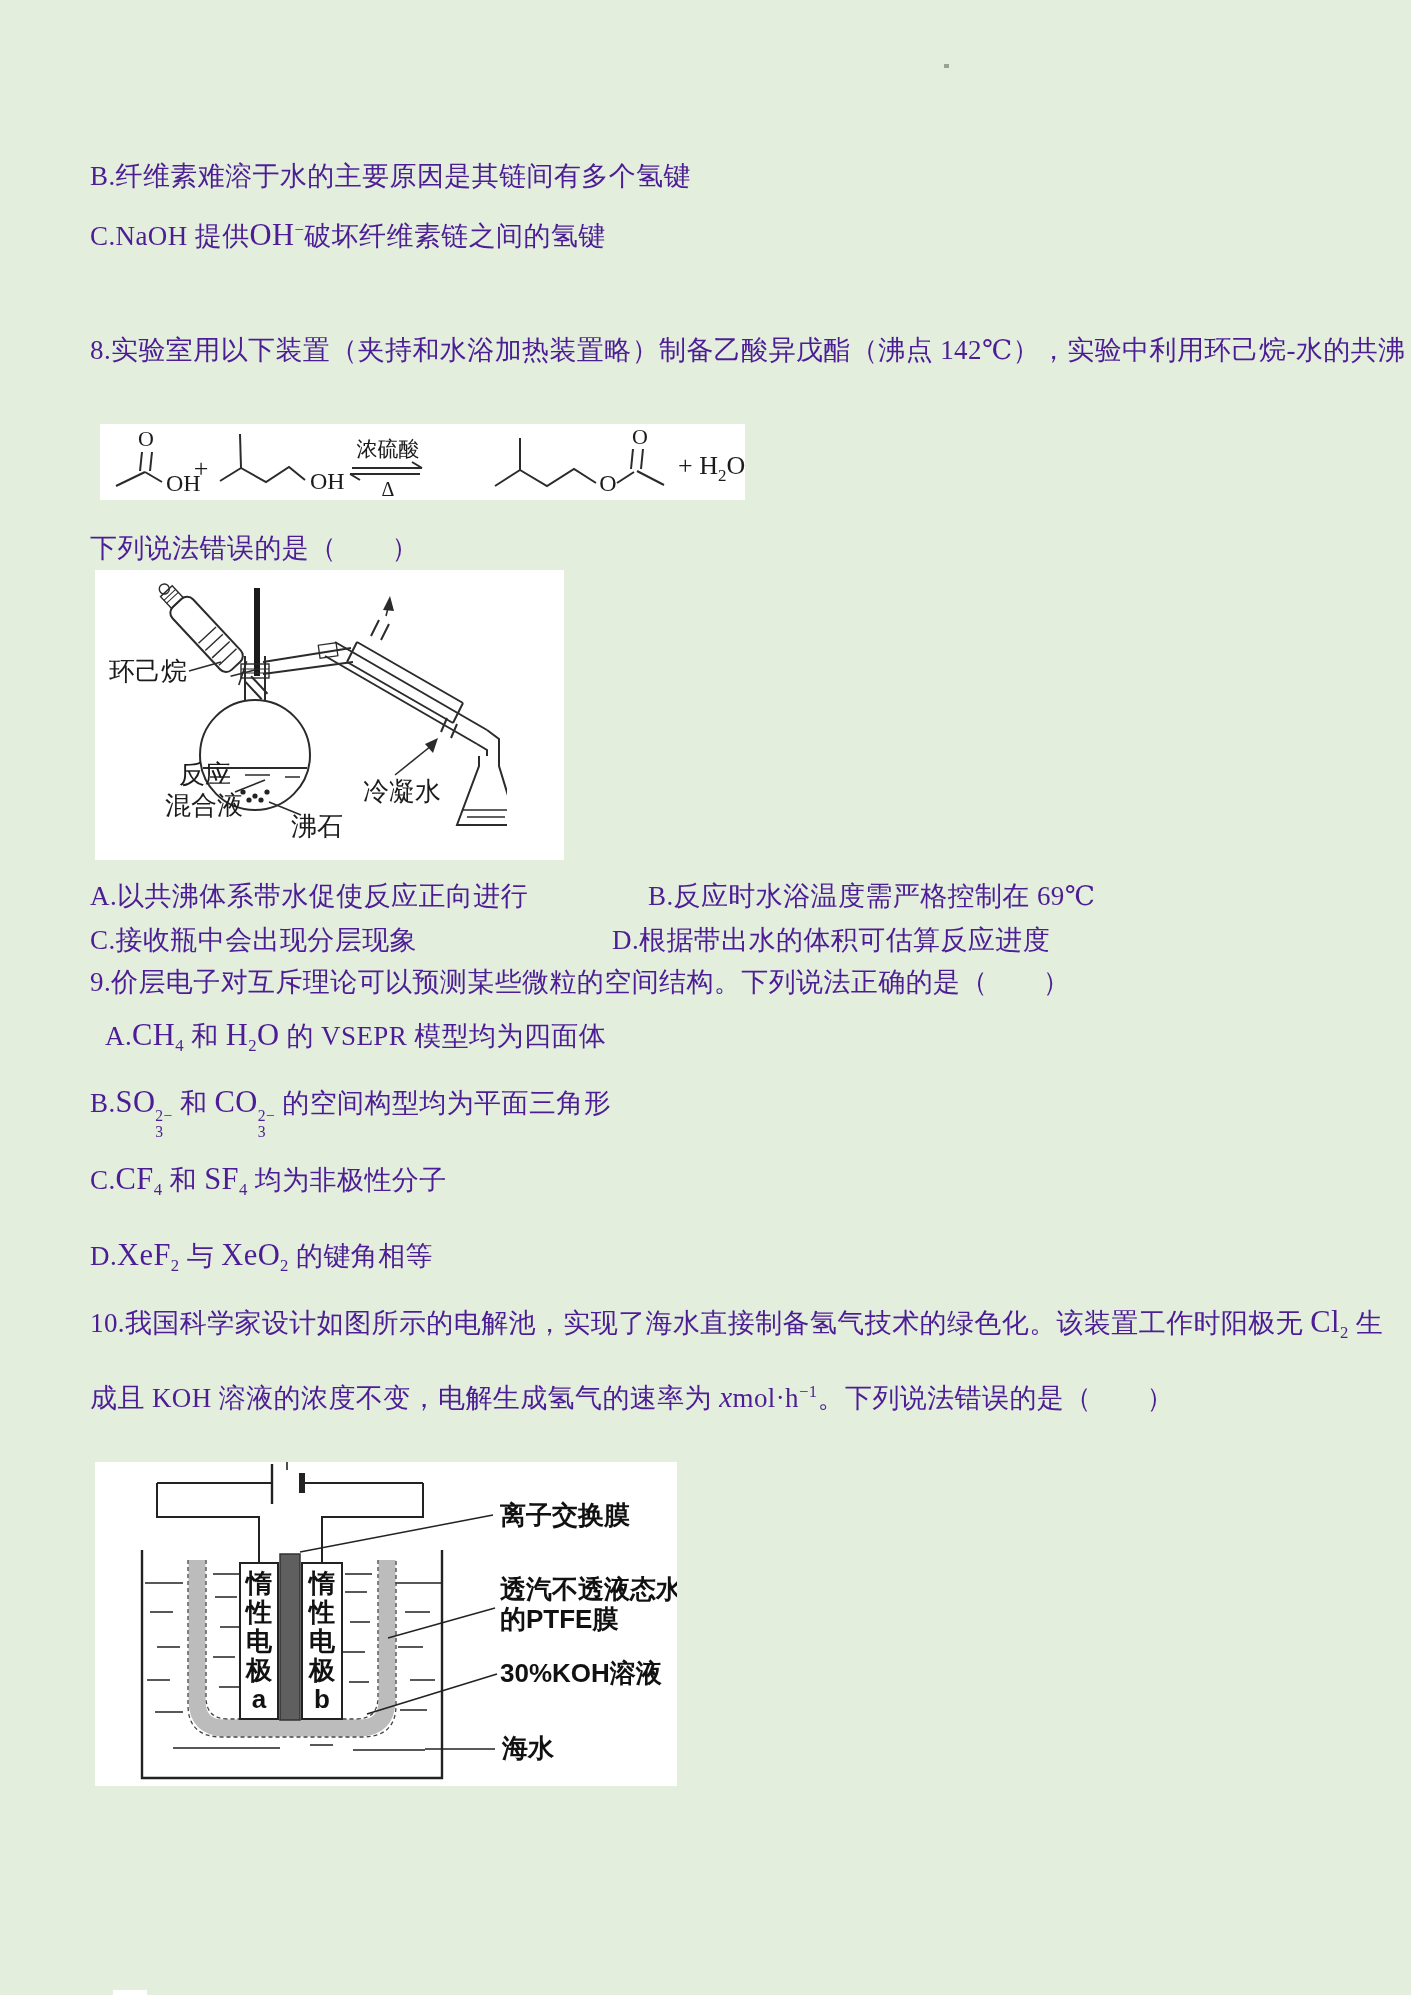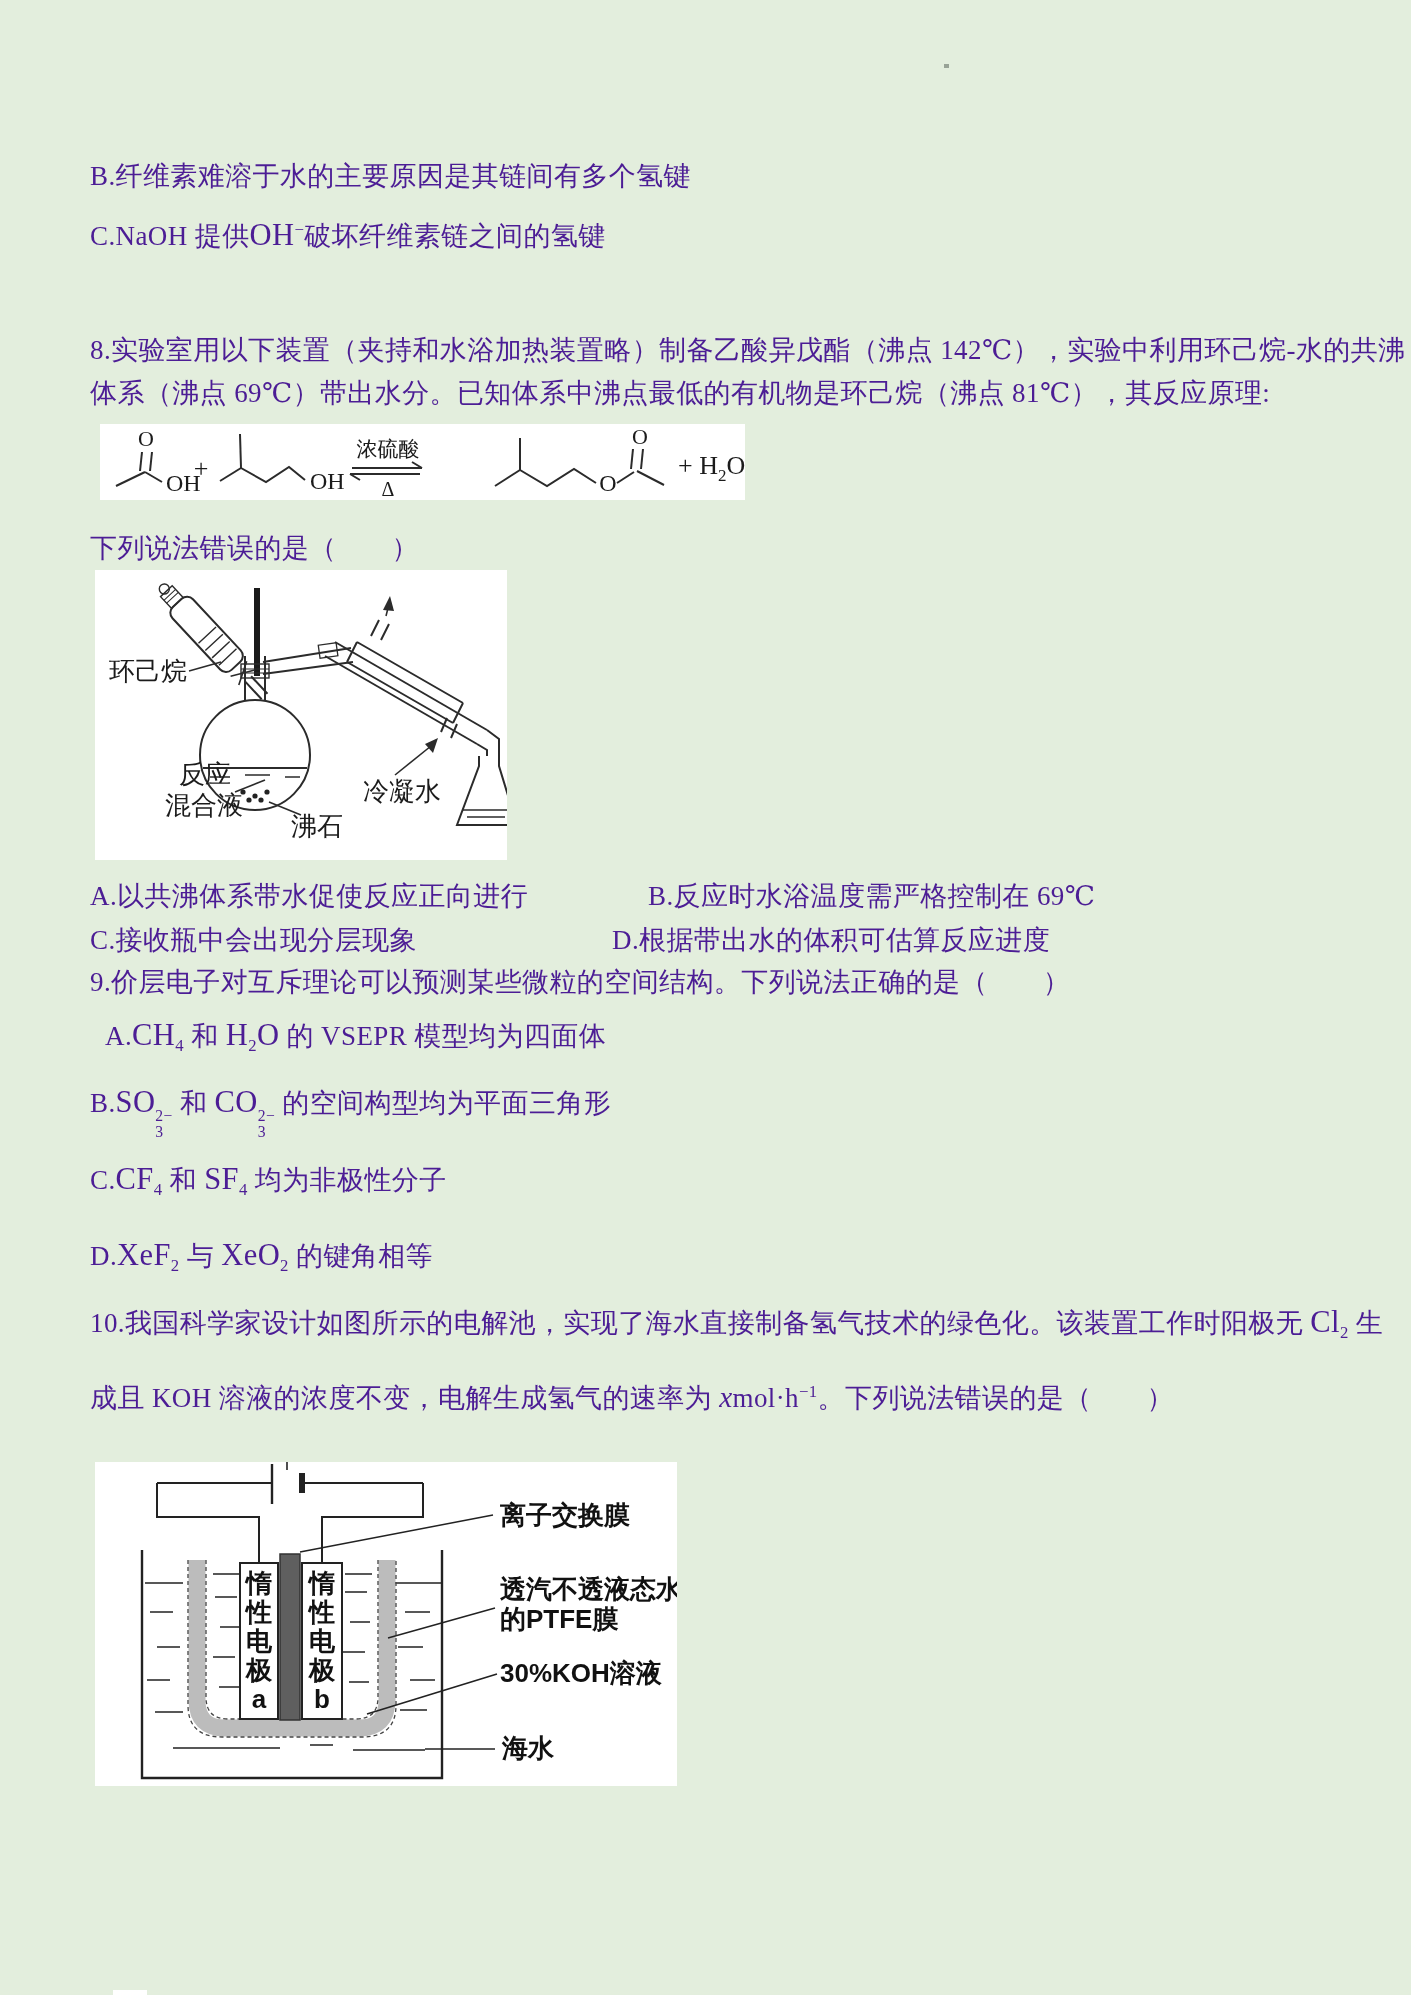--- a/index.html
+++ b/index.html
@@ -38,21 +38,20 @@
 </style>
 </head>
 <body>
 
 <div class="page">
 
   <div class="line" style="left:90px;top:158px;">B.纤维素难溶于水的主要原因是其链间有多个氢键</div>
   <div class="line" style="left:90px;top:218px;"><span>C.NaOH 提供</span><span class="fm">OH</span><sup>−</sup><span>破坏纤维素链之间的氢键</span></div>
 
   <div class="line" style="left:90px;top:332px;">8.实验室用以下装置（夹持和水浴加热装置略）制备乙酸异戊酯（沸点 142℃），实验中利用环己烷-水的共沸</div>
-  <div class="line" style="left:90px;top:375px;">体系（沸点 69℃）带出水分。已知体系中沸点最低的有机物是环己烷（沸点 81℃），其反应原理:</div>
 
   <div class="figure" style="left:100px;top:424px;width:645px;height:76px;">
     <svg width="645" height="76" viewBox="0 0 645 76">
       <g stroke="#2b2b2b" stroke-width="2" fill="none">
 
         <text class="chemtxt" font-size="22" text-anchor="middle" x="46" y="22" stroke="none" fill="#1b1b1b">O</text>
         <path d="M42,28 L40,47"></path>
         <path d="M52,28 L50,47"></path>
         <path d="M45,48 L16,62"></path>
         <path d="M45,48 L62,58"></path>
@@ -80,21 +79,21 @@
         <text class="chemtxt" font-size="22" text-anchor="middle" x="540" y="20" stroke="none" fill="#1b1b1b">O</text>
         <path d="M537,47 L564,61"></path>
 
         <text class="chemtxt" font-size="26" x="578" y="50" stroke="none" fill="#1b1b1b"><tspan>+ H</tspan><tspan font-size="17" dy="7">2</tspan><tspan dy="-7">O</tspan></text>
       </g>
     </svg>
   </div>
 
   <div class="line" style="left:90px;top:530px;">下列说法错误的是（　　）</div>
 
-  <div class="figure" style="left:95px;top:570px;width:412px;height:290px;">
+  <div class="figure" style="left:95px;top:570px;width:469px;height:290px;">
     <svg width="412" height="290" viewBox="0 0 412 290">
       <g stroke="#2b2b2b" stroke-width="2" fill="none">
 
         <rect x="159" y="18" width="6" height="88" fill="#1a1a1a" stroke="none"></rect>
 
         <path d="M150,86 V131 M170,86 V131"></path>
         <rect x="146" y="94" width="28" height="14" stroke-width="1.4"></rect>
         <path d="M146,99 H174 M146,103 H174" stroke-width="1"></path>
 
         <circle cx="160" cy="185" r="55"></circle>

